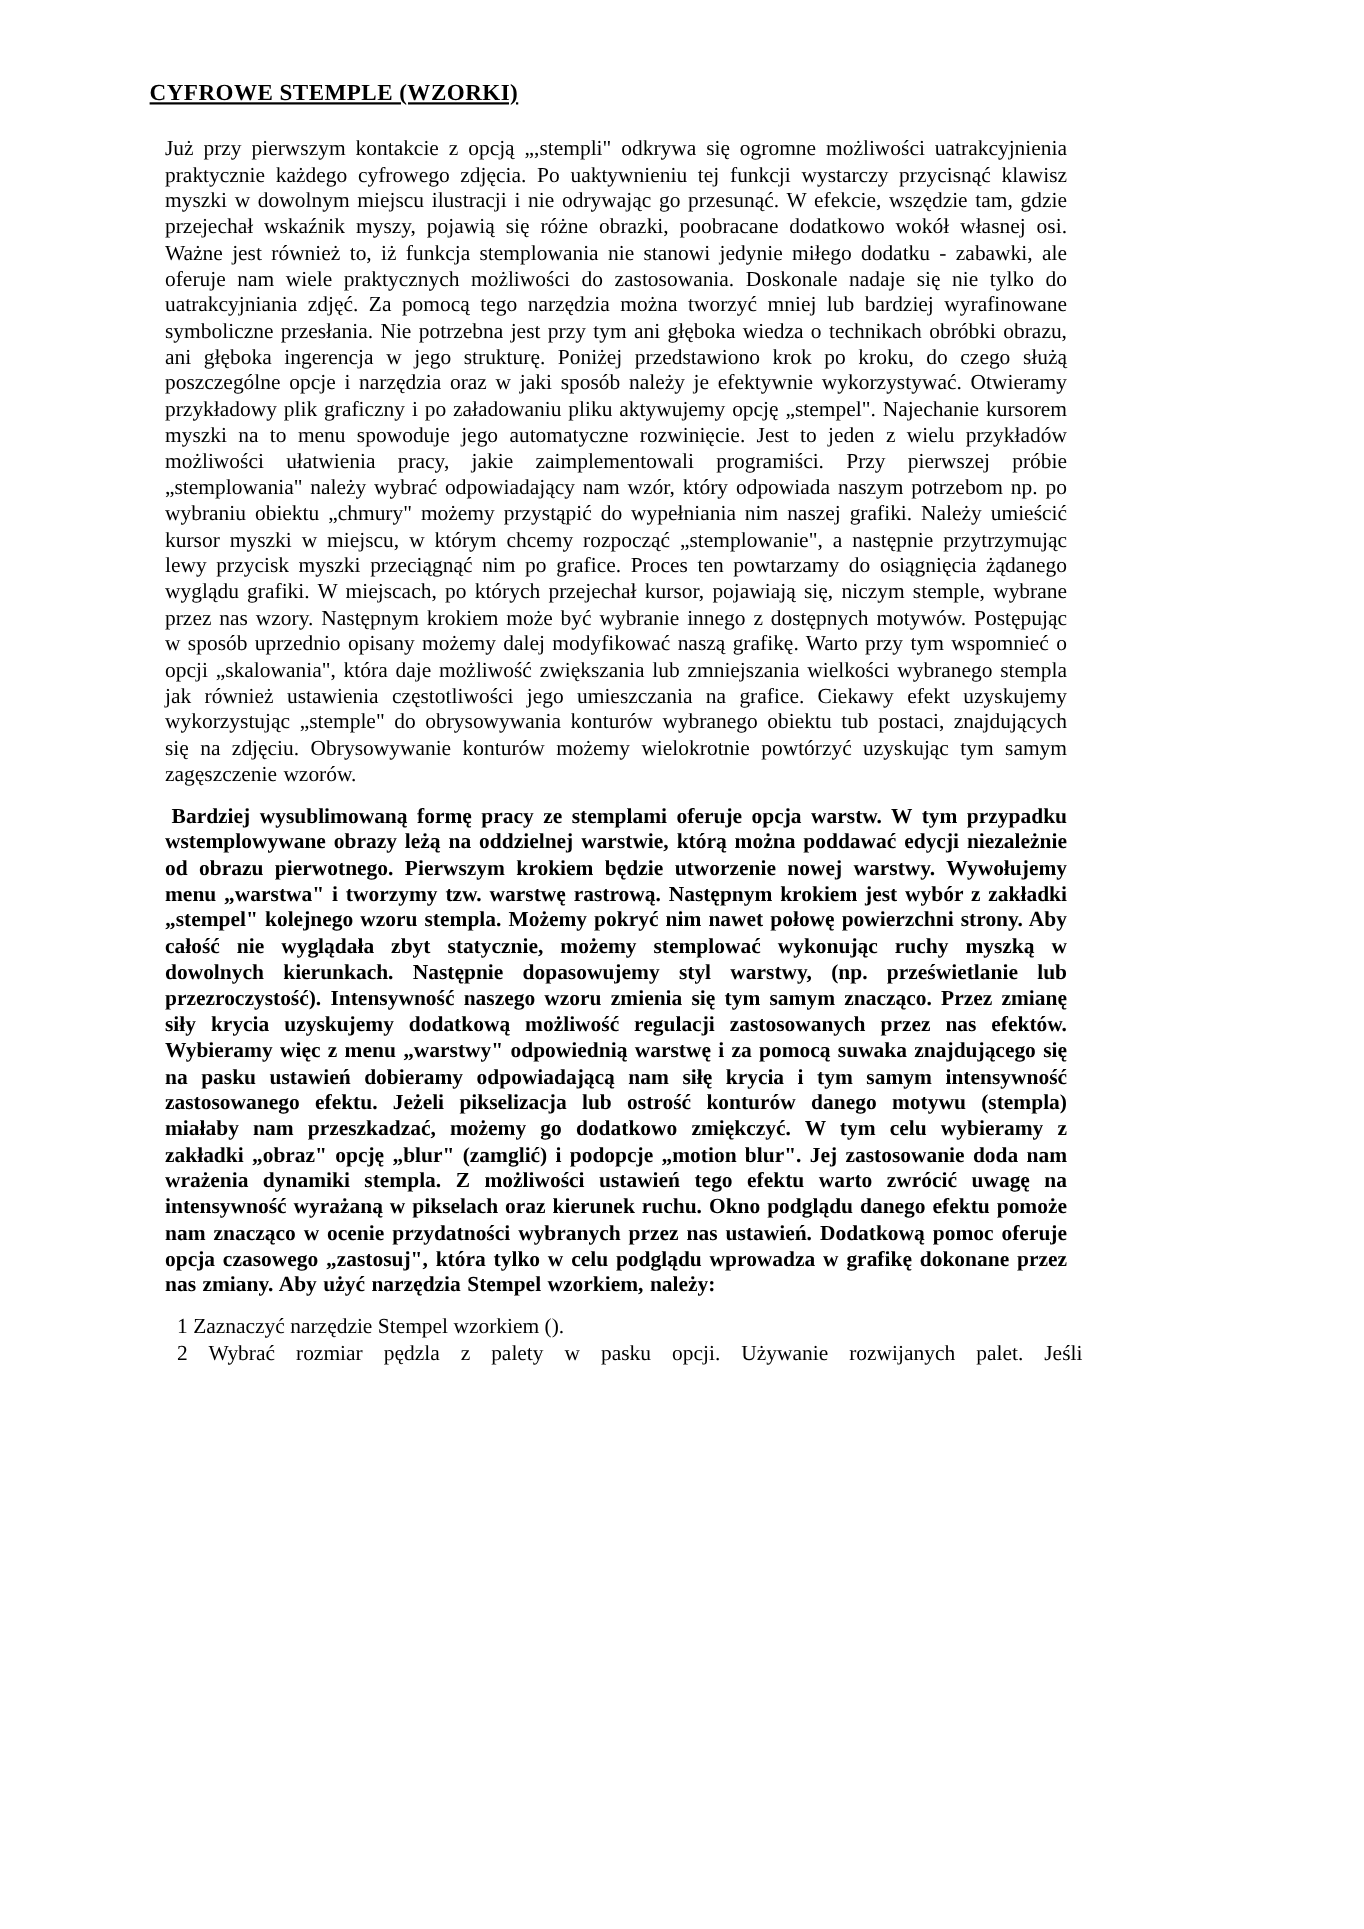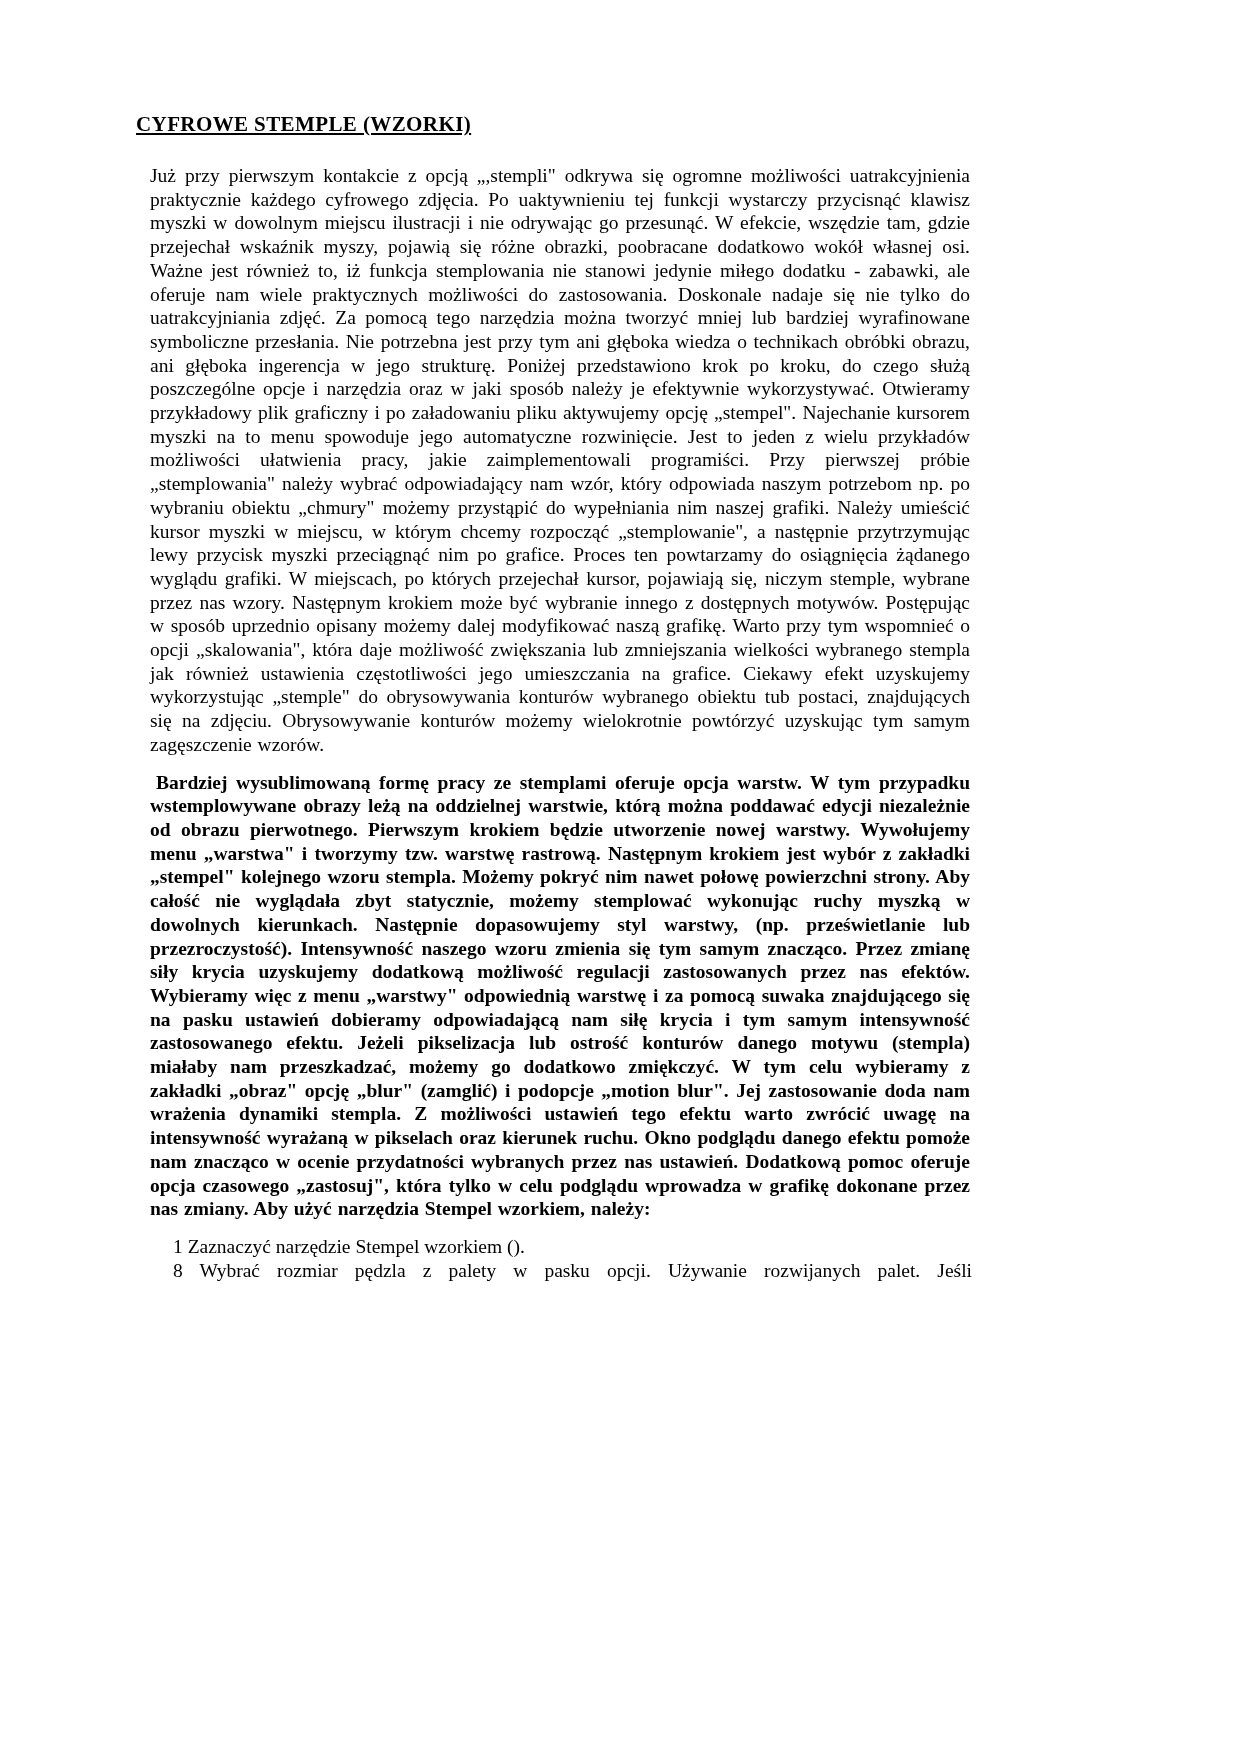--- a/index.html
+++ b/index.html
@@ -9,21 +9,21 @@
     }
     body {
       width: 1240px;
       height: 1754px;
       overflow: hidden;
     }
     .page {
       box-sizing: border-box;
       width: 1240px;
       height: 1754px;
-      padding: 112px 256px 0 136px;
+      padding: 72px 256px 0 136px;
       background: #ffffff;
       color: #000000;
       font-family: "Liberation Serif", "DejaVu Serif", serif;
     }
     .doc-title {
       margin: 0 0 27px 0;
       font-size: 21px;
       font-weight: bold;
       text-decoration: underline;
       letter-spacing: 0.4px;
@@ -33,21 +33,21 @@
       font-size: 19.5px;
       line-height: 23.7px;
       text-align: justify;
       word-spacing: 1px;
     }
     .para-indent {
       text-indent: 6px;
       font-weight: bold;
     }
     .num-list {
-      margin: 12px;
+      margin: 0;
       padding: 0;
     }
     .num-item {
       margin: 0;
       padding-left: 25px;
       font-size: 19.5px;
       line-height: 23.7px;
       text-align: left;
     }
     .num-item.justified-last {
@@ -60,15 +60,15 @@
 
 <div class="page">
   <h1 class="doc-title">CYFROWE STEMPLE (WZORKI)</h1>
 
   <p class="para">Już przy pierwszym kontakcie z opcją „,stempli" odkrywa się ogromne możliwości uatrakcyjnienia praktycznie każdego cyfrowego zdjęcia. Po uaktywnieniu tej funkcji wystarczy przycisnąć klawisz myszki w dowolnym miejscu ilustracji i nie odrywając go przesunąć. W efekcie, wszędzie tam, gdzie przejechał wskaźnik myszy, pojawią się różne obrazki, poobracane dodatkowo wokół własnej osi. Ważne jest również to, iż funkcja stemplowania nie stanowi jedynie miłego dodatku - zabawki, ale oferuje nam wiele praktycznych możliwości do zastosowania. Doskonale nadaje się nie tylko do uatrakcyjniania zdjęć. Za pomocą tego narzędzia można tworzyć mniej lub bardziej wyrafinowane symboliczne przesłania. Nie potrzebna jest przy tym ani głęboka wiedza o technikach obróbki obrazu, ani głęboka ingerencja w jego strukturę. Poniżej przedstawiono krok po kroku, do czego służą poszczególne opcje i narzędzia oraz w jaki sposób należy je efektywnie wykorzystywać. Otwieramy przykładowy plik graficzny i po załadowaniu pliku aktywujemy opcję „stempel". Najechanie kursorem myszki na to menu spowoduje jego automatyczne rozwinięcie. Jest to jeden z wielu przykładów możliwości ułatwienia pracy, jakie zaimplementowali programiści. Przy pierwszej próbie „stemplowania" należy wybrać odpowiadający nam wzór, który odpowiada naszym potrzebom np. po wybraniu obiektu „chmury" możemy przystąpić do wypełniania nim naszej grafiki. Należy umieścić kursor myszki w miejscu, w którym chcemy rozpocząć „stemplowanie", a następnie przytrzymując lewy przycisk myszki przeciągnąć nim po grafice. Proces ten powtarzamy do osiągnięcia żądanego wyglądu grafiki. W miejscach, po których przejechał kursor, pojawiają się, niczym stemple, wybrane przez nas wzory. Następnym krokiem może być wybranie innego z dostępnych motywów. Postępując w sposób uprzednio opisany możemy dalej modyfikować naszą grafikę. Warto przy tym wspomnieć o opcji „skalowania", która daje możliwość zwiększania lub zmniejszania wielkości wybranego stempla jak również ustawienia częstotliwości jego umieszczania na grafice. Ciekawy efekt uzyskujemy wykorzystując „stemple" do obrysowywania konturów wybranego obiektu tub postaci, znajdujących się na zdjęciu. Obrysowywanie konturów możemy wielokrotnie powtórzyć uzyskując tym samym zagęszczenie wzorów.</p>
 
   <p class="para para-indent">Bardziej wysublimowaną formę pracy ze stemplami oferuje opcja warstw. W tym przypadku wstemplowywane obrazy leżą na oddzielnej warstwie, którą można poddawać edycji niezależnie od obrazu pierwotnego. Pierwszym krokiem będzie utworzenie nowej warstwy. Wywołujemy menu „warstwa" i tworzymy tzw. warstwę rastrową. Następnym krokiem jest wybór z zakładki „stempel" kolejnego wzoru stempla. Możemy pokryć nim nawet połowę powierzchni strony. Aby całość nie wyglądała zbyt statycznie, możemy stemplować wykonując ruchy myszką w dowolnych kierunkach. Następnie dopasowujemy styl warstwy, (np. prześwietlanie lub przezroczystość). Intensywność naszego wzoru zmienia się tym samym znacząco. Przez zmianę siły krycia uzyskujemy dodatkową możliwość regulacji zastosowanych przez nas efektów. Wybieramy więc z menu „warstwy" odpowiednią warstwę i za pomocą suwaka znajdującego się na pasku ustawień dobieramy odpowiadającą nam siłę krycia i tym samym intensywność zastosowanego efektu. Jeżeli pikselizacja lub ostrość konturów danego motywu (stempla) miałaby nam przeszkadzać, możemy go dodatkowo zmiękczyć. W tym celu wybieramy z zakładki „obraz" opcję „blur" (zamglić) i podopcje „motion blur". Jej zastosowanie doda nam wrażenia dynamiki stempla. Z możliwości ustawień tego efektu warto zwrócić uwagę na intensywność wyrażaną w pikselach oraz kierunek ruchu. Okno podglądu danego efektu pomoże nam znacząco w ocenie przydatności wybranych przez nas ustawień. Dodatkową pomoc oferuje opcja czasowego „zastosuj", która tylko w celu podglądu wprowadza w grafikę dokonane przez nas zmiany. Aby użyć narzędzia Stempel wzorkiem, należy:</p>
 
   <div class="num-list">
     <div class="num-item">1 Zaznaczyć narzędzie Stempel wzorkiem ().</div>
-    <div class="num-item justified-last">8 Wybrać rozmiar pędzla z palety w pasku opcji. Używanie rozwijanych palet. Jeśli</div>
+    <div class="num-item justified-last">2 Wybrać rozmiar pędzla z palety w pasku opcji. Używanie rozwijanych palet. Jeśli</div>
   </div>
 </div>
 
 </body></html>

